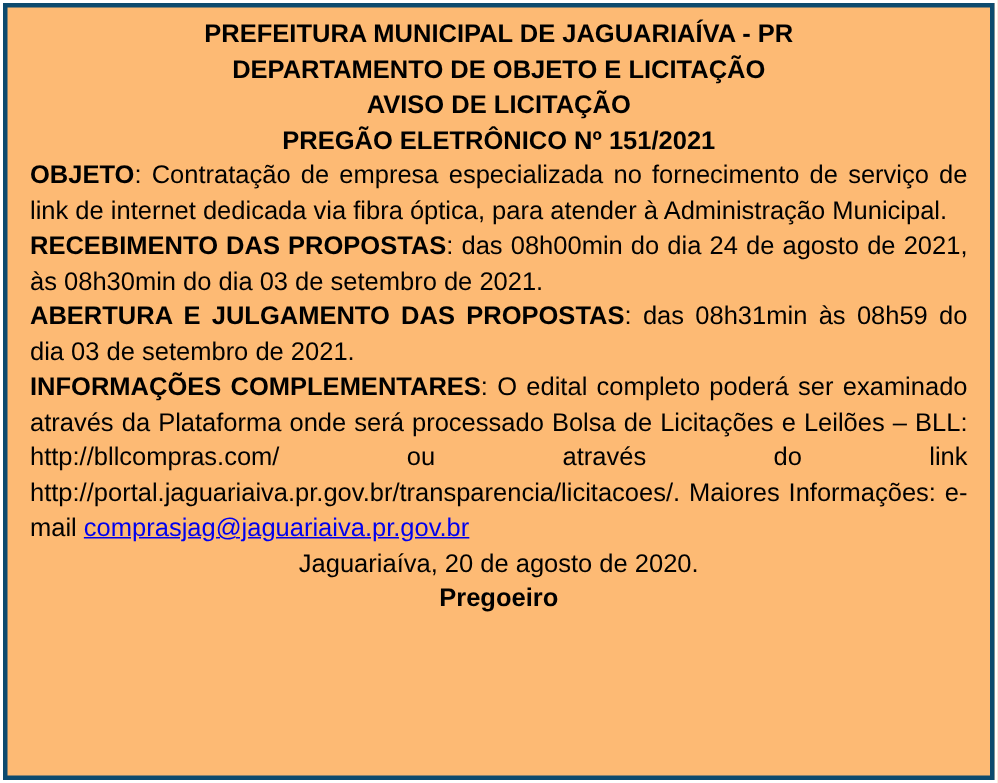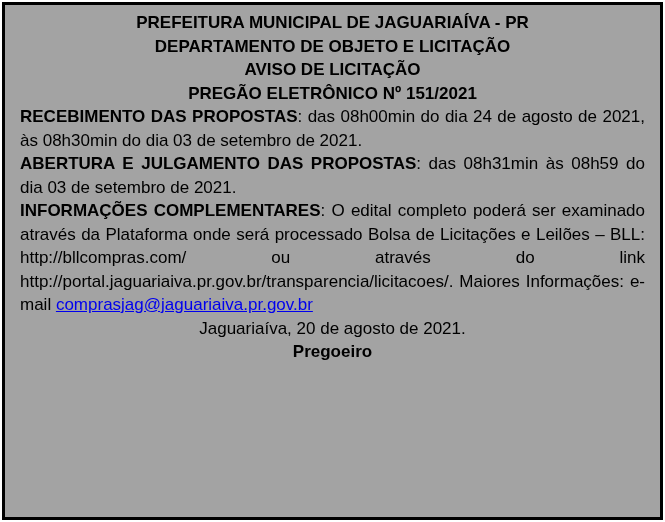--- a/index.html
+++ b/index.html
@@ -13,22 +13,22 @@
     position: relative;
     font-family: "Liberation Sans", sans-serif;
     color: #000000;
   }
   .page {
     position: absolute;
     left: 2px;
     top: 2px;
     right: 2px;
     bottom: 2px;
-    border: 3px solid #000000;
-    background: #a3a3a3;
+    border: 3px solid #0c4a6e;
+    background: #fdba74;
     box-sizing: border-box;
     padding: 6px 15px 0 15px;
     overflow: hidden;
   }
   .hdr-line {
     font-weight: bold;
     text-align: center;
     font-size: 17px;
     line-height: 23.5px;
     white-space: nowrap;
@@ -58,24 +58,25 @@
 </head>
 <body>
 
 <div class="page">
 
   <div class="hdr-line">PREFEITURA MUNICIPAL DE JAGUARIAÍVA - PR</div>
   <div class="hdr-line">DEPARTAMENTO DE OBJETO E LICITAÇÃO</div>
   <div class="hdr-line">AVISO DE LICITAÇÃO</div>
   <div class="hdr-line">PREGÃO ELETRÔNICO Nº 151/2021</div>
 
+  <p class="para"><strong>OBJETO</strong><span>: Contratação de empresa especializada no fornecimento de serviço de link de internet dedicada via fibra óptica, para atender à Administração Municipal.</span></p>
 
   <p class="para"><strong>RECEBIMENTO DAS PROPOSTAS</strong><span>: das 08h00min do dia 24 de agosto de 2021, às 08h30min do dia 03 de setembro de 2021.</span></p>
 
   <p class="para"><strong>ABERTURA E JULGAMENTO DAS PROPOSTAS</strong><span>: das 08h31min às 08h59 do dia 03 de setembro de 2021.</span></p>
 
 
   <p class="para"><strong>INFORMAÇÕES COMPLEMENTARES</strong><span>: O edital completo poderá ser examinado através da Plataforma onde será processado Bolsa de Licitações e Leilões – BLL: http://bllcompras.com/ ou através do link http://portal.jaguariaiva.pr.gov.br/transparencia/licitacoes/. Maiores Informações: e-mail </span><a class="email-link">comprasjag@jaguariaiva.pr.gov.br</a></p>
 
-  <div class="para center">Jaguariaíva, 20 de agosto de 2021.</div>
+  <div class="para center">Jaguariaíva, 20 de agosto de 2020.</div>
   <div class="para center bold">Pregoeiro</div>
 
 </div>
 
 </body></html>

